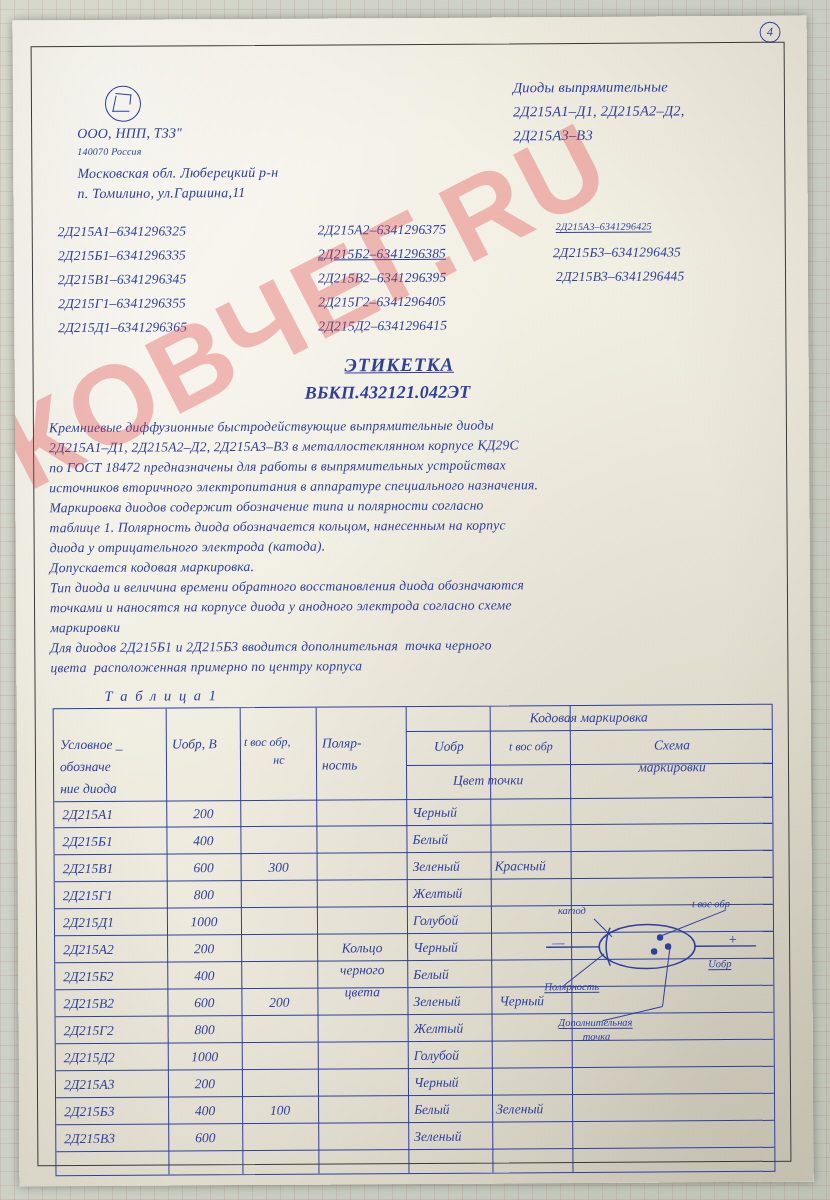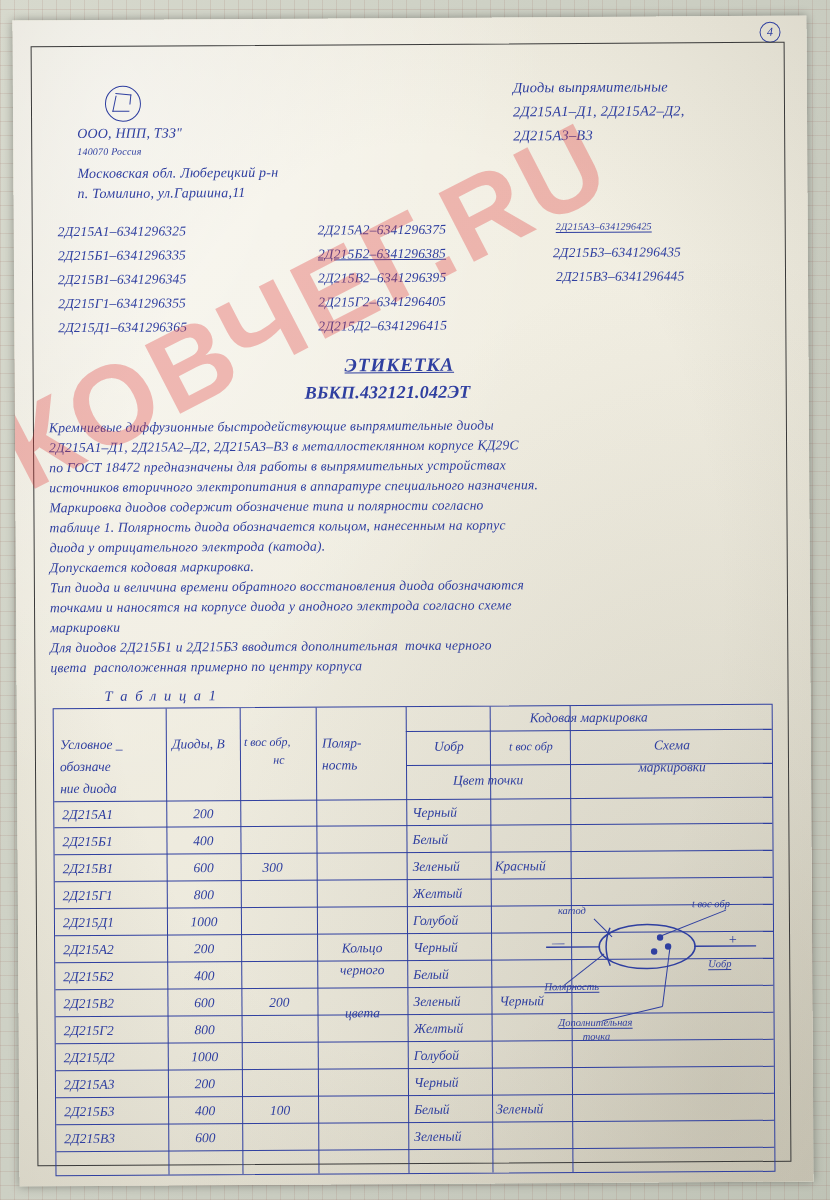--- a/index.html
+++ b/index.html
@@ -187,21 +187,21 @@
       <div class="h" style="top:334px;"></div>
       <div class="h" style="top:361px;"></div>
       <div class="h" style="top:388px;"></div>
       <div class="h" style="top:415px;"></div>
       <div class="h" style="top:442px;"></div>
 
       <div class="cell" style="left:6px;top:28px;">Условное _</div>
       <div class="cell" style="left:6px;top:50px;">обозначе</div>
       <div class="cell" style="left:6px;top:72px;">ние диода</div>
 
-      <div class="cell" style="left:118px;top:28px;">Диоды, В</div>
+      <div class="cell" style="left:118px;top:28px;">Uобр, В</div>
 
       <div class="cell sm" style="left:190px;top:28px;">t вос обр,</div>
       <div class="cell sm ctr" style="left:190px;top:46px;width:70px;">нс</div>
 
       <div class="cell" style="left:268px;top:28px;">Поляр-</div>
       <div class="cell" style="left:268px;top:50px;">ность</div>
 
       <div class="cell ctr" style="left:352px;top:4px;width:366px;">Кодовая маркировка</div>
       <div class="cell ctr" style="left:356px;top:32px;width:78px;">Uобр</div>
       <div class="cell ctr sm" style="left:438px;top:34px;width:78px;">t вос обр</div>
@@ -230,27 +230,27 @@
       <div class="cell ctr" style="left:112px;top:206px;width:74px;">1000</div>
       <div class="cell ctr" style="left:112px;top:233px;width:74px;">200</div>
       <div class="cell ctr" style="left:112px;top:260px;width:74px;">400</div>
       <div class="cell ctr" style="left:112px;top:287px;width:74px;">600</div>
       <div class="cell ctr" style="left:112px;top:314px;width:74px;">800</div>
       <div class="cell ctr" style="left:112px;top:341px;width:74px;">1000</div>
       <div class="cell ctr" style="left:112px;top:368px;width:74px;">200</div>
       <div class="cell ctr" style="left:112px;top:395px;width:74px;">400</div>
       <div class="cell ctr" style="left:112px;top:422px;width:74px;">600</div>
 
-      <div class="cell ctr" style="left:180px;top:152px;width:76px;">300</div>
+      <div class="cell ctr" style="left:186px;top:152px;width:76px;">300</div>
       <div class="cell ctr" style="left:186px;top:287px;width:76px;">200</div>
       <div class="cell ctr" style="left:186px;top:395px;width:76px;">100</div>
 
       <div class="cell ctr" style="left:262px;top:233px;width:90px;">Кольцо</div>
       <div class="cell ctr" style="left:262px;top:255px;width:90px;">черного</div>
-      <div class="cell ctr" style="left:262px;top:277px;width:90px;margin-top:21px;">цвета</div>
+      <div class="cell ctr" style="left:262px;top:277px;width:90px;">цвета</div>
 
       <div class="cell" style="left:358px;top:98px;">Черный</div>
       <div class="cell" style="left:358px;top:125px;">Белый</div>
       <div class="cell" style="left:358px;top:152px;">Зеленый</div>
       <div class="cell" style="left:358px;top:179px;">Желтый</div>
       <div class="cell" style="left:358px;top:206px;">Голубой</div>
       <div class="cell" style="left:358px;top:233px;">Черный</div>
       <div class="cell" style="left:358px;top:260px;">Белый</div>
       <div class="cell" style="left:358px;top:287px;">Зеленый</div>
       <div class="cell" style="left:358px;top:314px;">Желтый</div>

